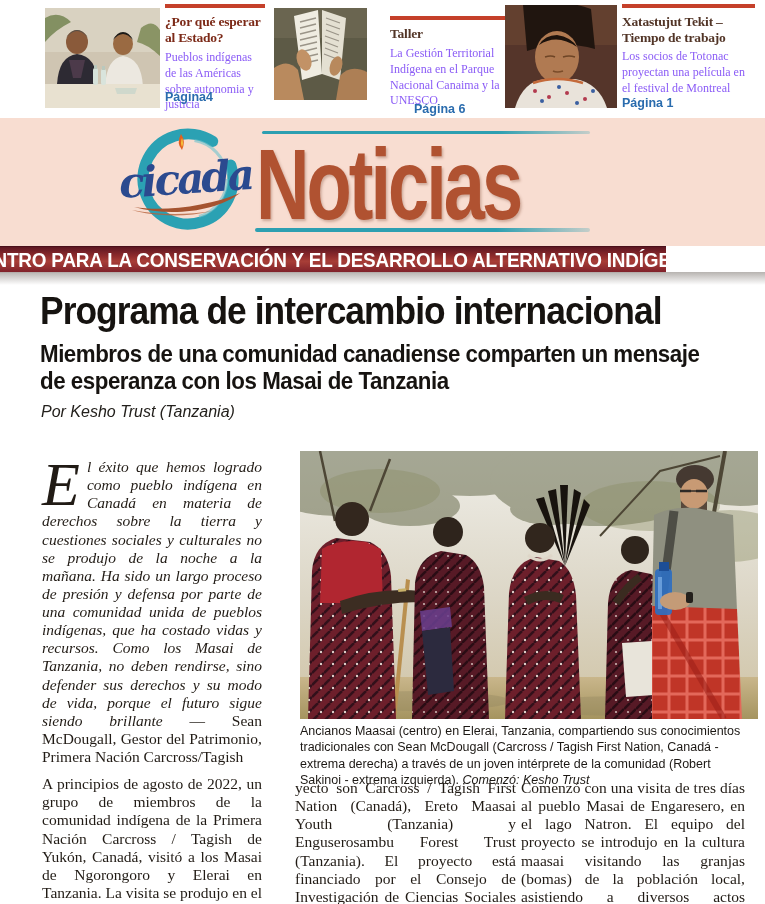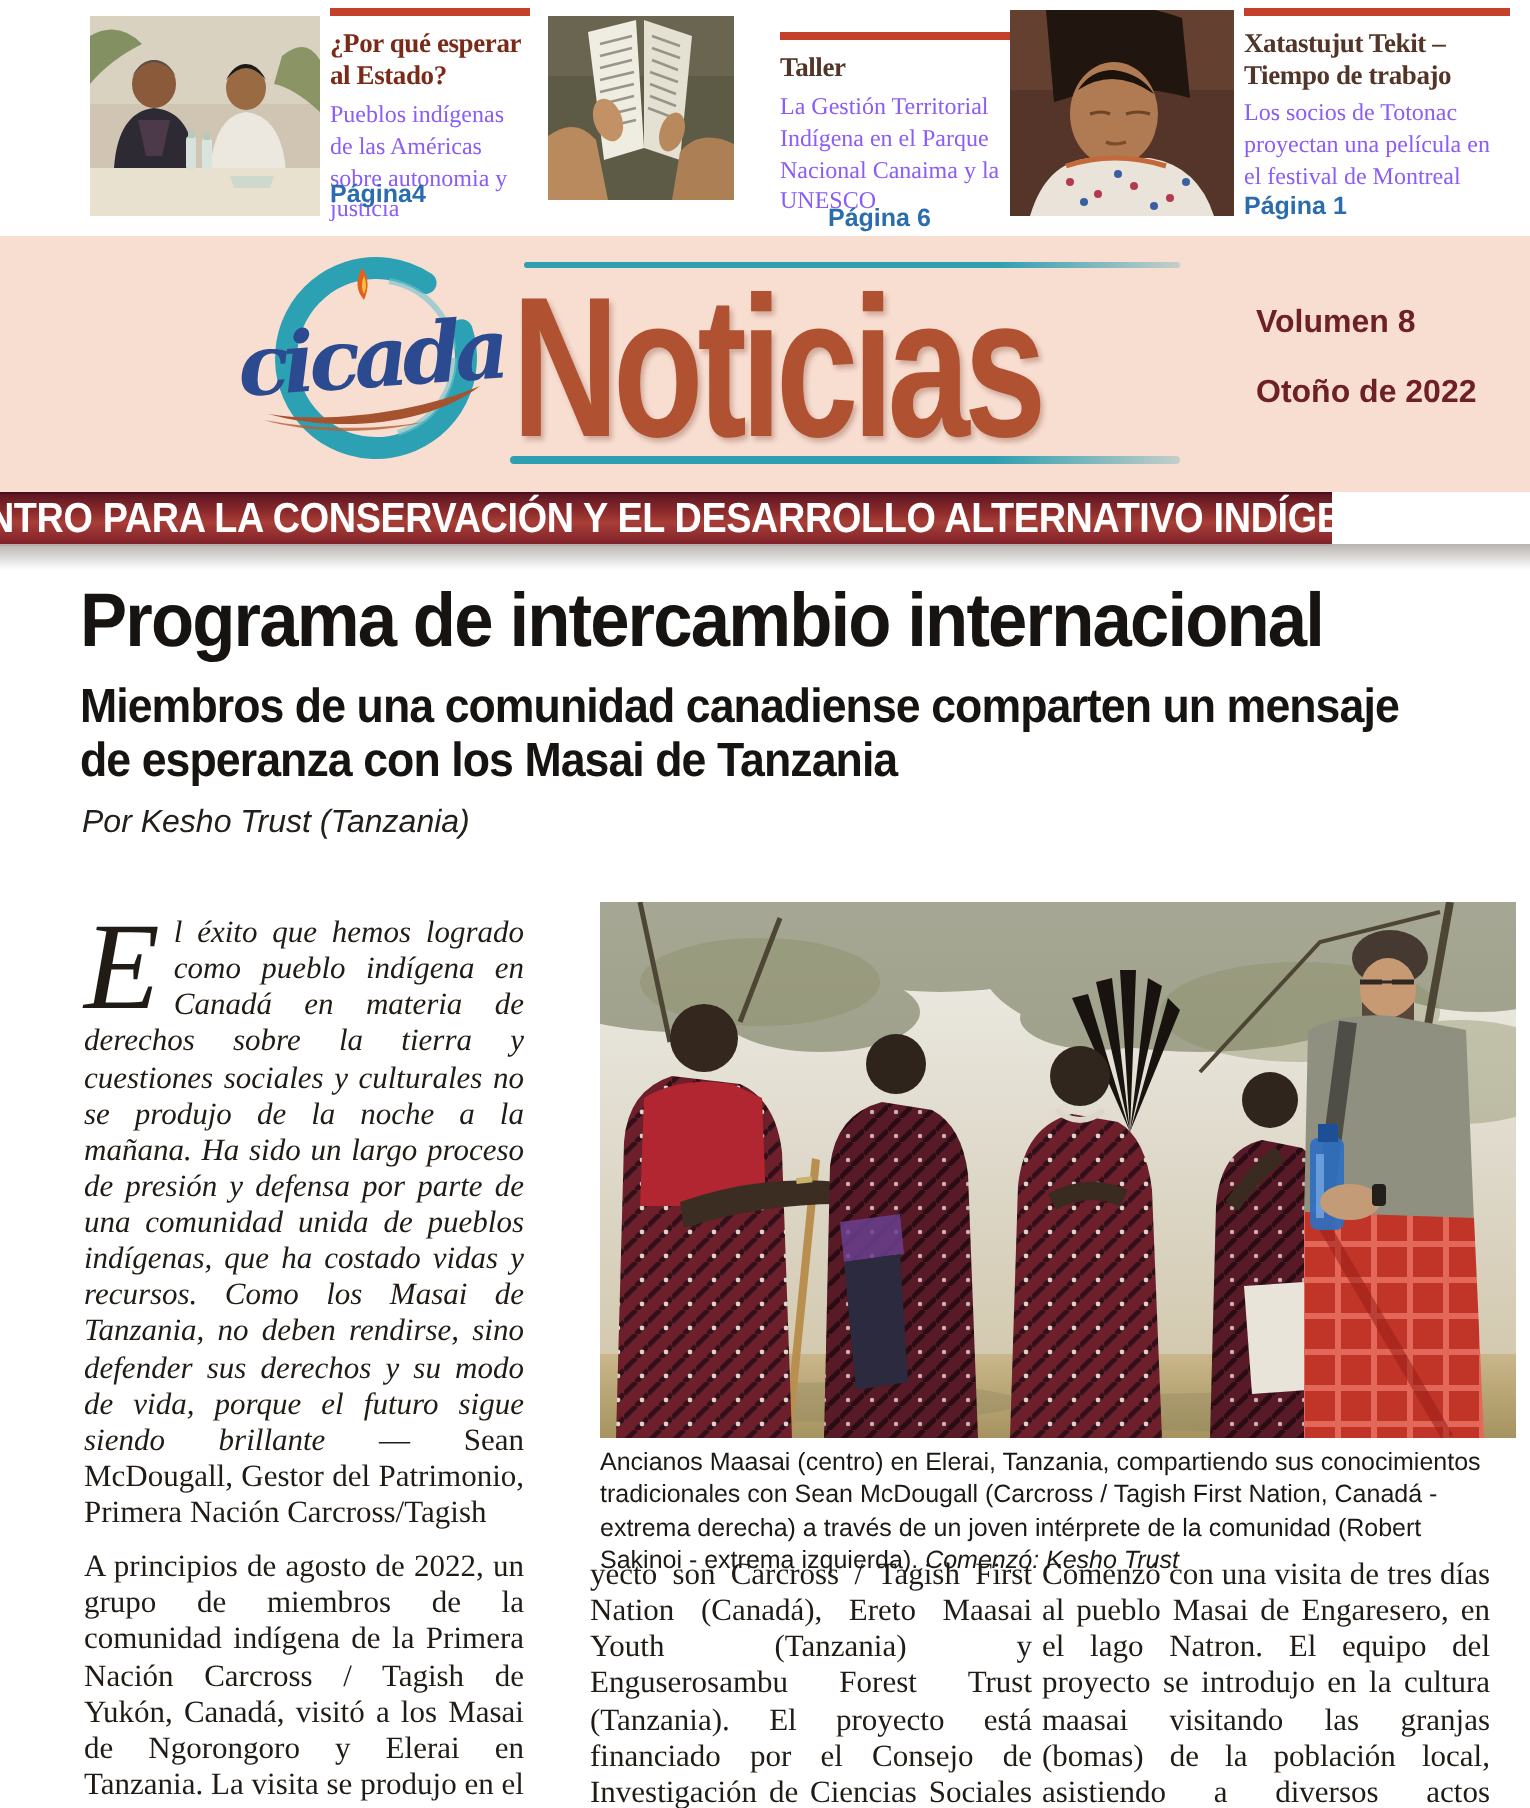--- a/index.html
+++ b/index.html
@@ -171,24 +171,20 @@
         <path d="M63,13 Q68,20 64,29 Q58,22 63,13 Z" fill="#e2601e"></path>
         <path d="M64,17 Q66,22 64,26 Q62,22 64,17 Z" fill="#f6c23c"></path>
         <path d="M16,86 C52,96 98,91 122,72 C92,85 46,91 16,86 Z" fill="#a5532f"></path>
         <path d="M14,89 C40,94 70,94 94,90 C66,97 34,95 14,89 Z" fill="#b5603a" opacity="0.8"></path>
         <text x="2" y="77" font-family="'DejaVu Serif',serif" font-style="italic" font-weight="bold" font-size="42" fill="#2b4a8f" letter-spacing="-3" transform="rotate(-4 2 77)">cicada</text>
       </svg>
     </div>
     <div class="teal-line tl-top"></div>
     <div class="noticias">Noticias</div>
     <div class="teal-line tl-bot"></div>
-    <div class="vol-box">
-      <div>Volumen 8</div>
-      <div class="season">Otoño de 2022</div>
-    </div>
   </div>
 
   <div class="banner">
     <span class="banner-text">CENTRO PARA LA CONSERVACIÓN Y EL DESARROLLO ALTERNATIVO INDÍGENA</span>
   </div>
   <div class="banner-shadow"></div>
 
   <h1 class="headline" style="margin:0;">Programa de intercambio internacional</h1>
   <h2 class="subhead" style="margin:0;">Miembros de una comunidad canadiense comparten un mensaje de esperanza con los Masai de Tanzania</h2>
   <div class="byline">Por Kesho Trust (Tanzania)</div>

